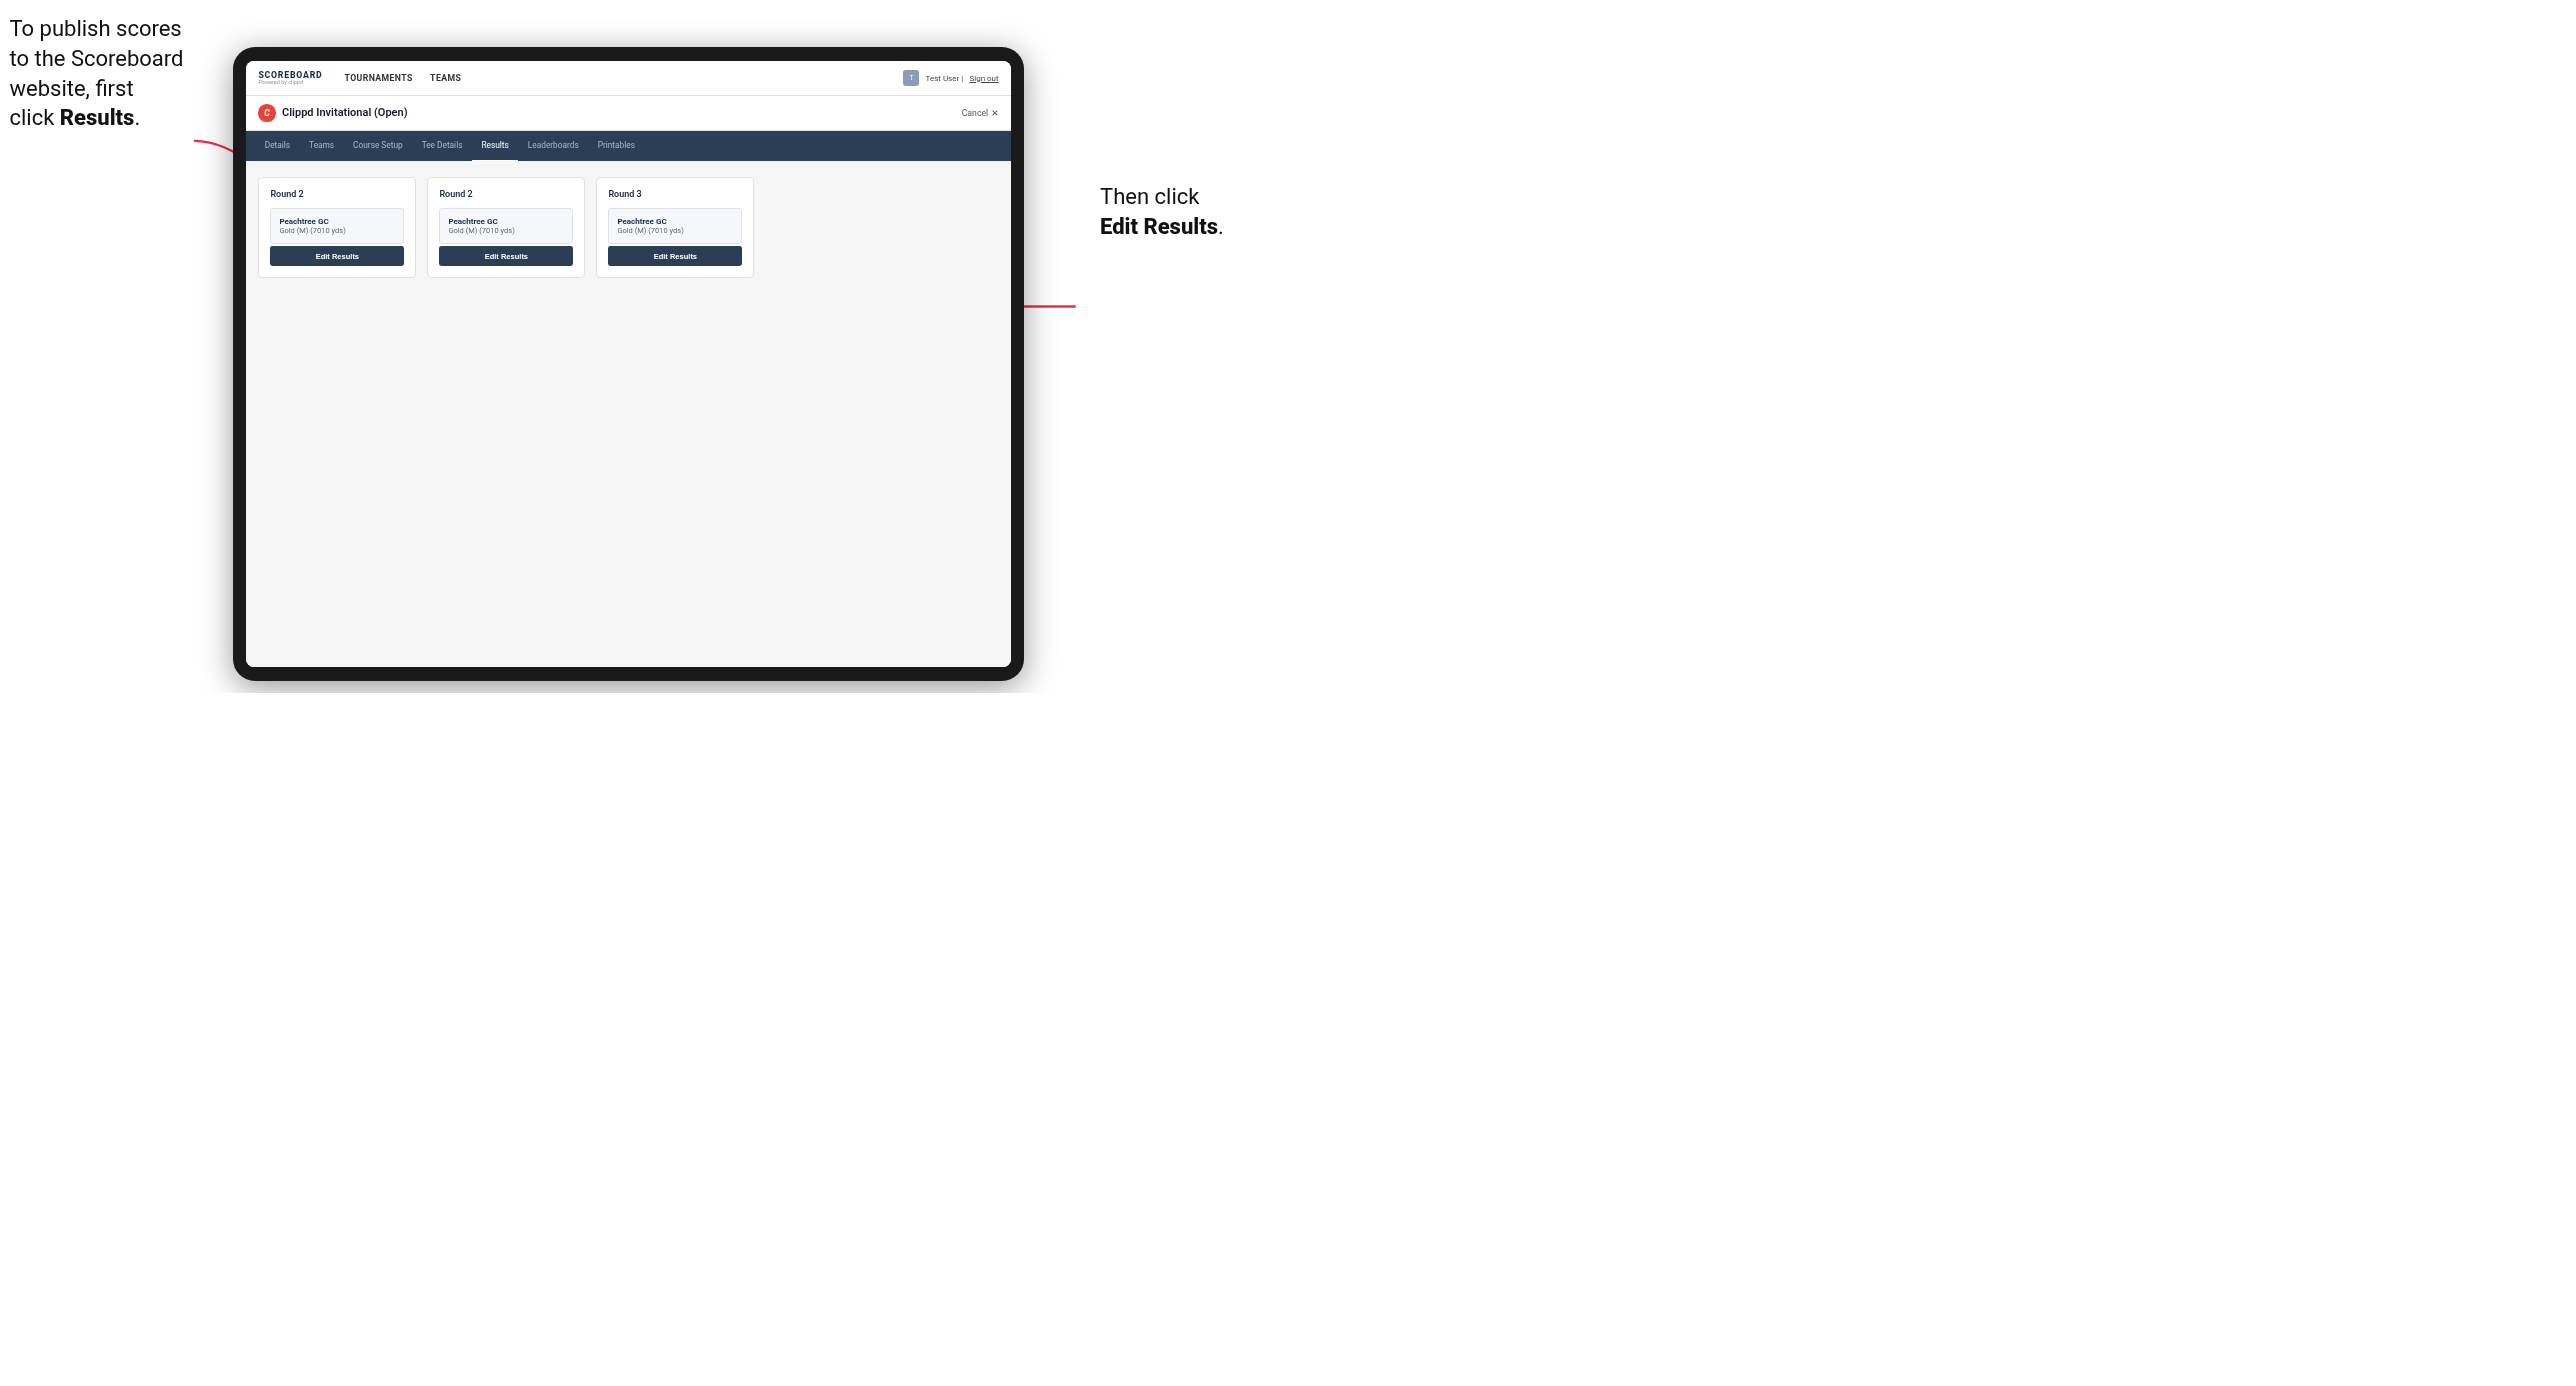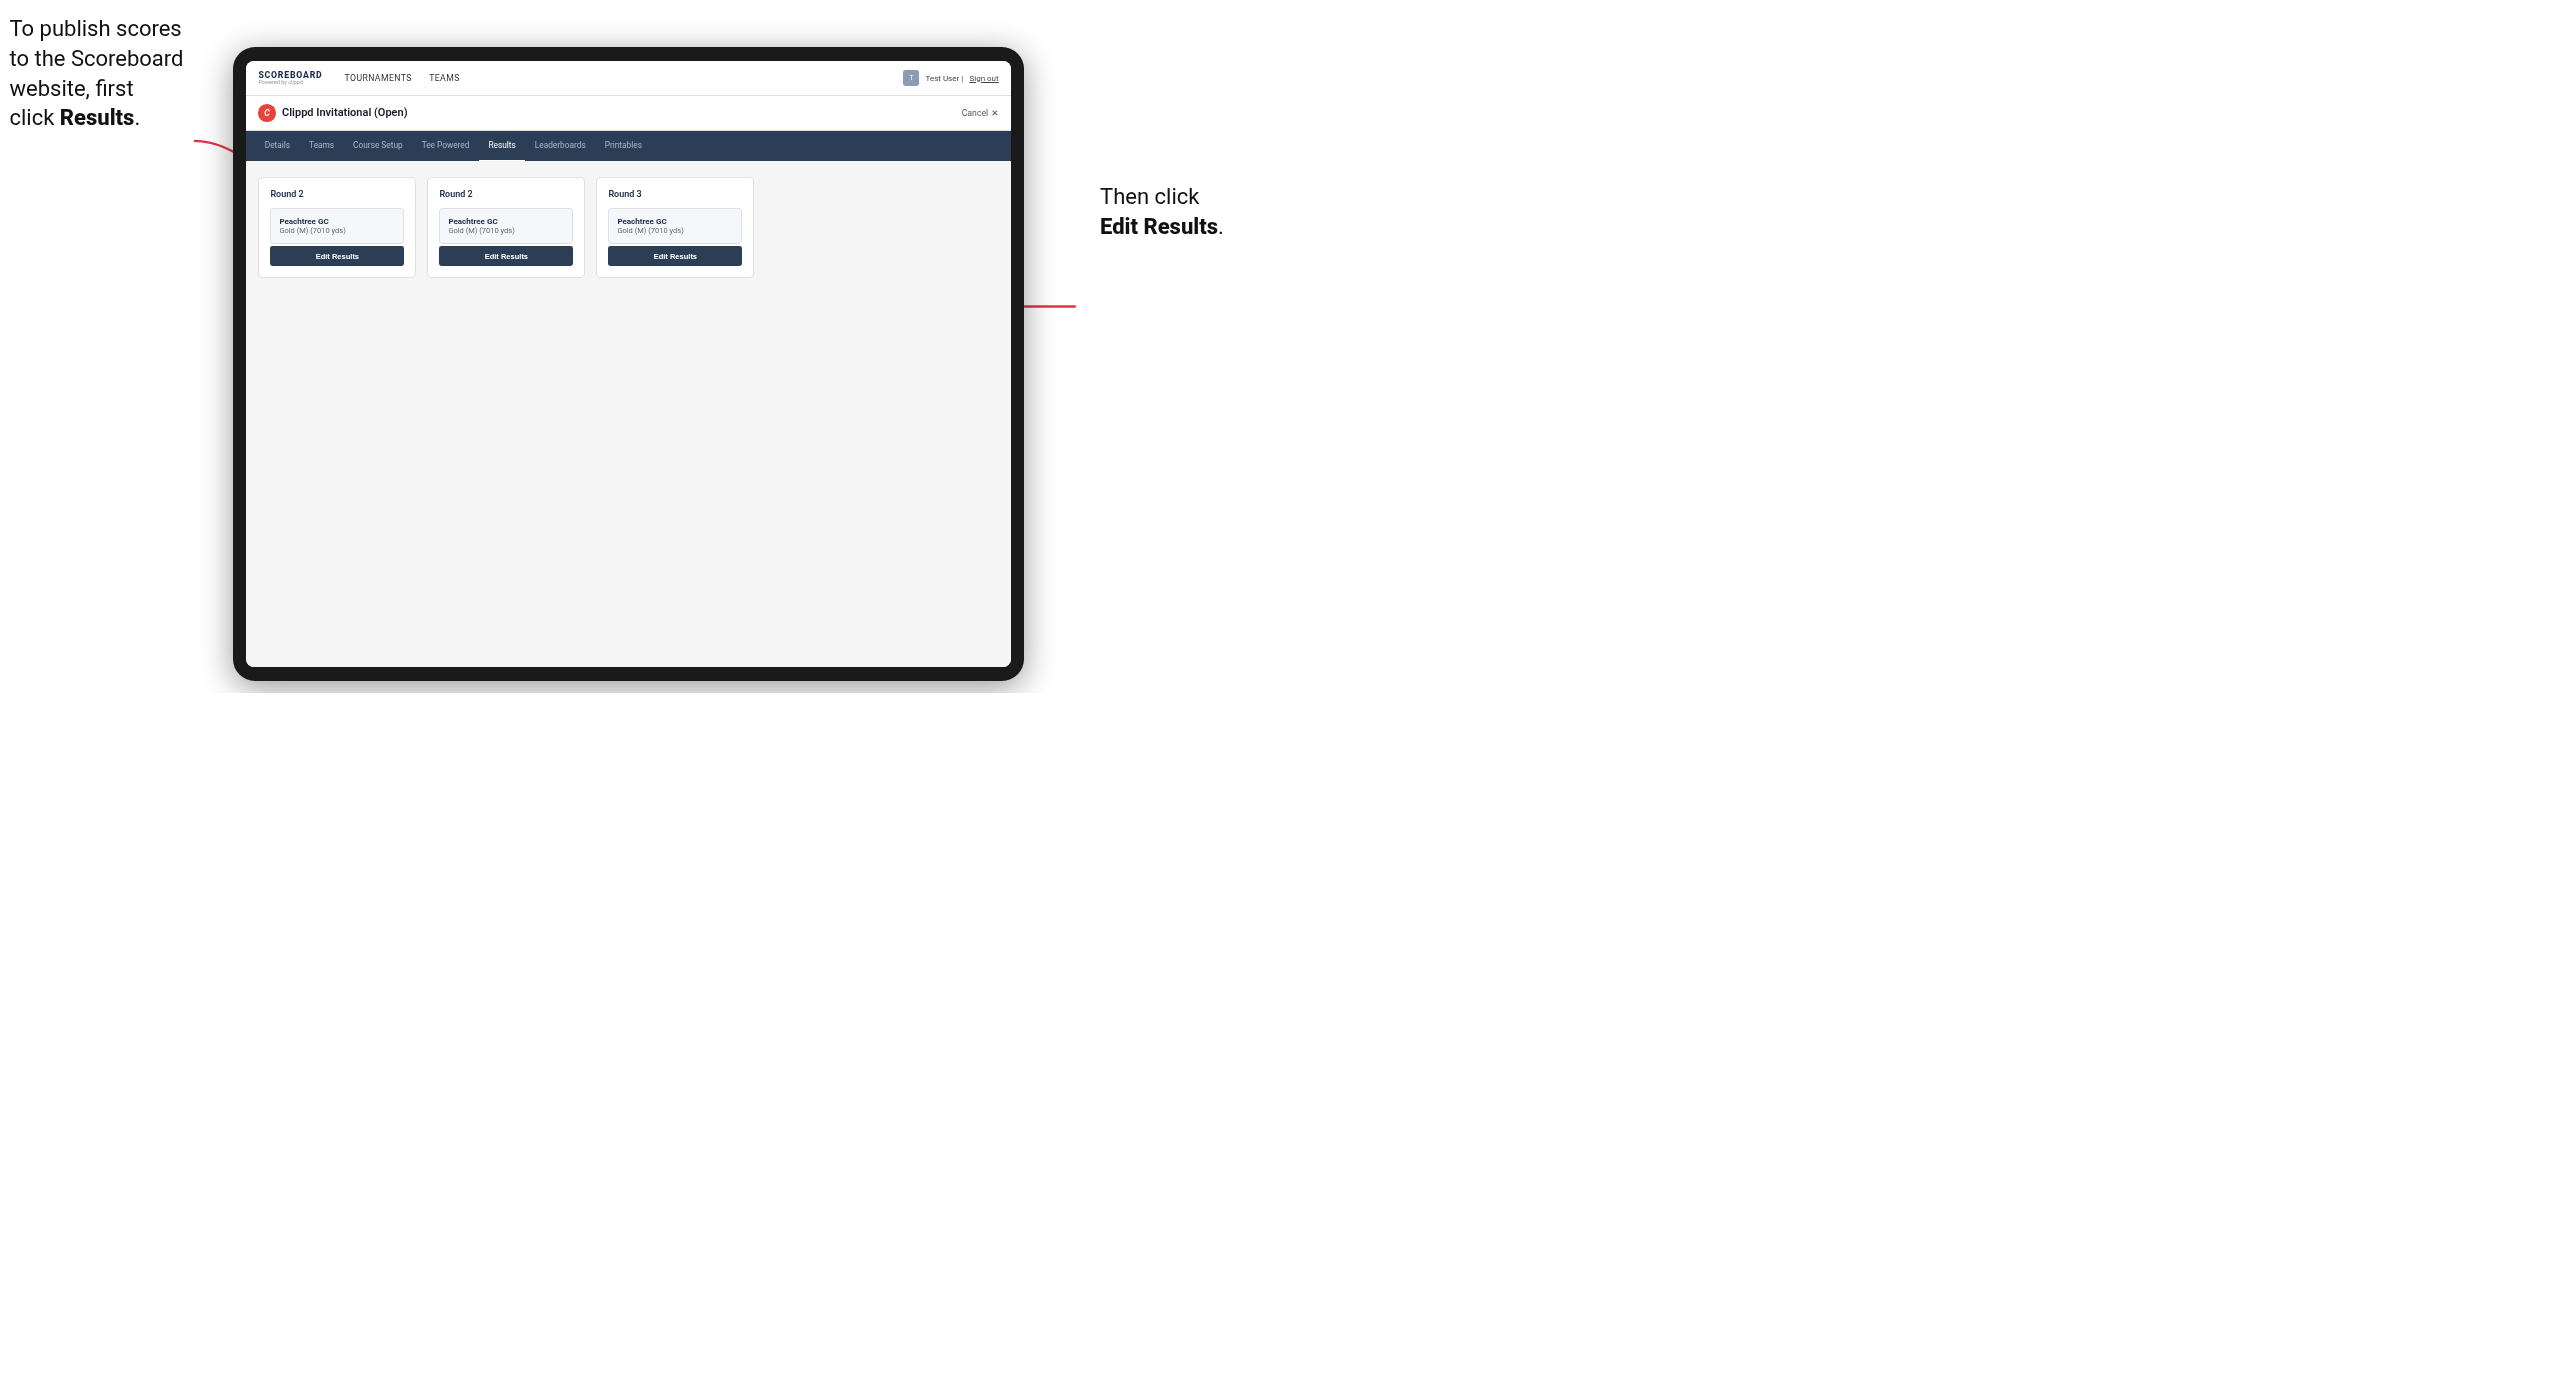--- a/index.html
+++ b/index.html
@@ -90,21 +90,21 @@
     }
     .nav-links {
       display: flex;
       gap: 17.4px;
       flex: 1;
     }
     .nav-link {
       font-size: 8.7px;
       color: #333;
       text-decoration: none;
-      font-weight: 400;
+      font-weight: 700;
       letter-spacing: 0.4px;
       cursor: pointer;
     }
     .top-nav-right {
       display: flex;
       align-items: center;
       gap: 6.3px;
       font-size: 8px;
       color: #444;
     }
@@ -331,21 +331,21 @@
       <div class="tab-item">
         <span>Details</span>
       </div>
       <div class="tab-item">
         <span>Teams</span>
       </div>
       <div class="tab-item">
         <span>Course Setup</span>
       </div>
       <div class="tab-item">
-        <span>Tee Powered</span>
+        <span>Tee Details</span>
       </div>
       <div class="tab-item active">
         <span>Results</span>
       </div>
       <div class="tab-item">
         <span>Leaderboards</span>
       </div>
       <div class="tab-item">
         <span>Printables</span>
       </div>

